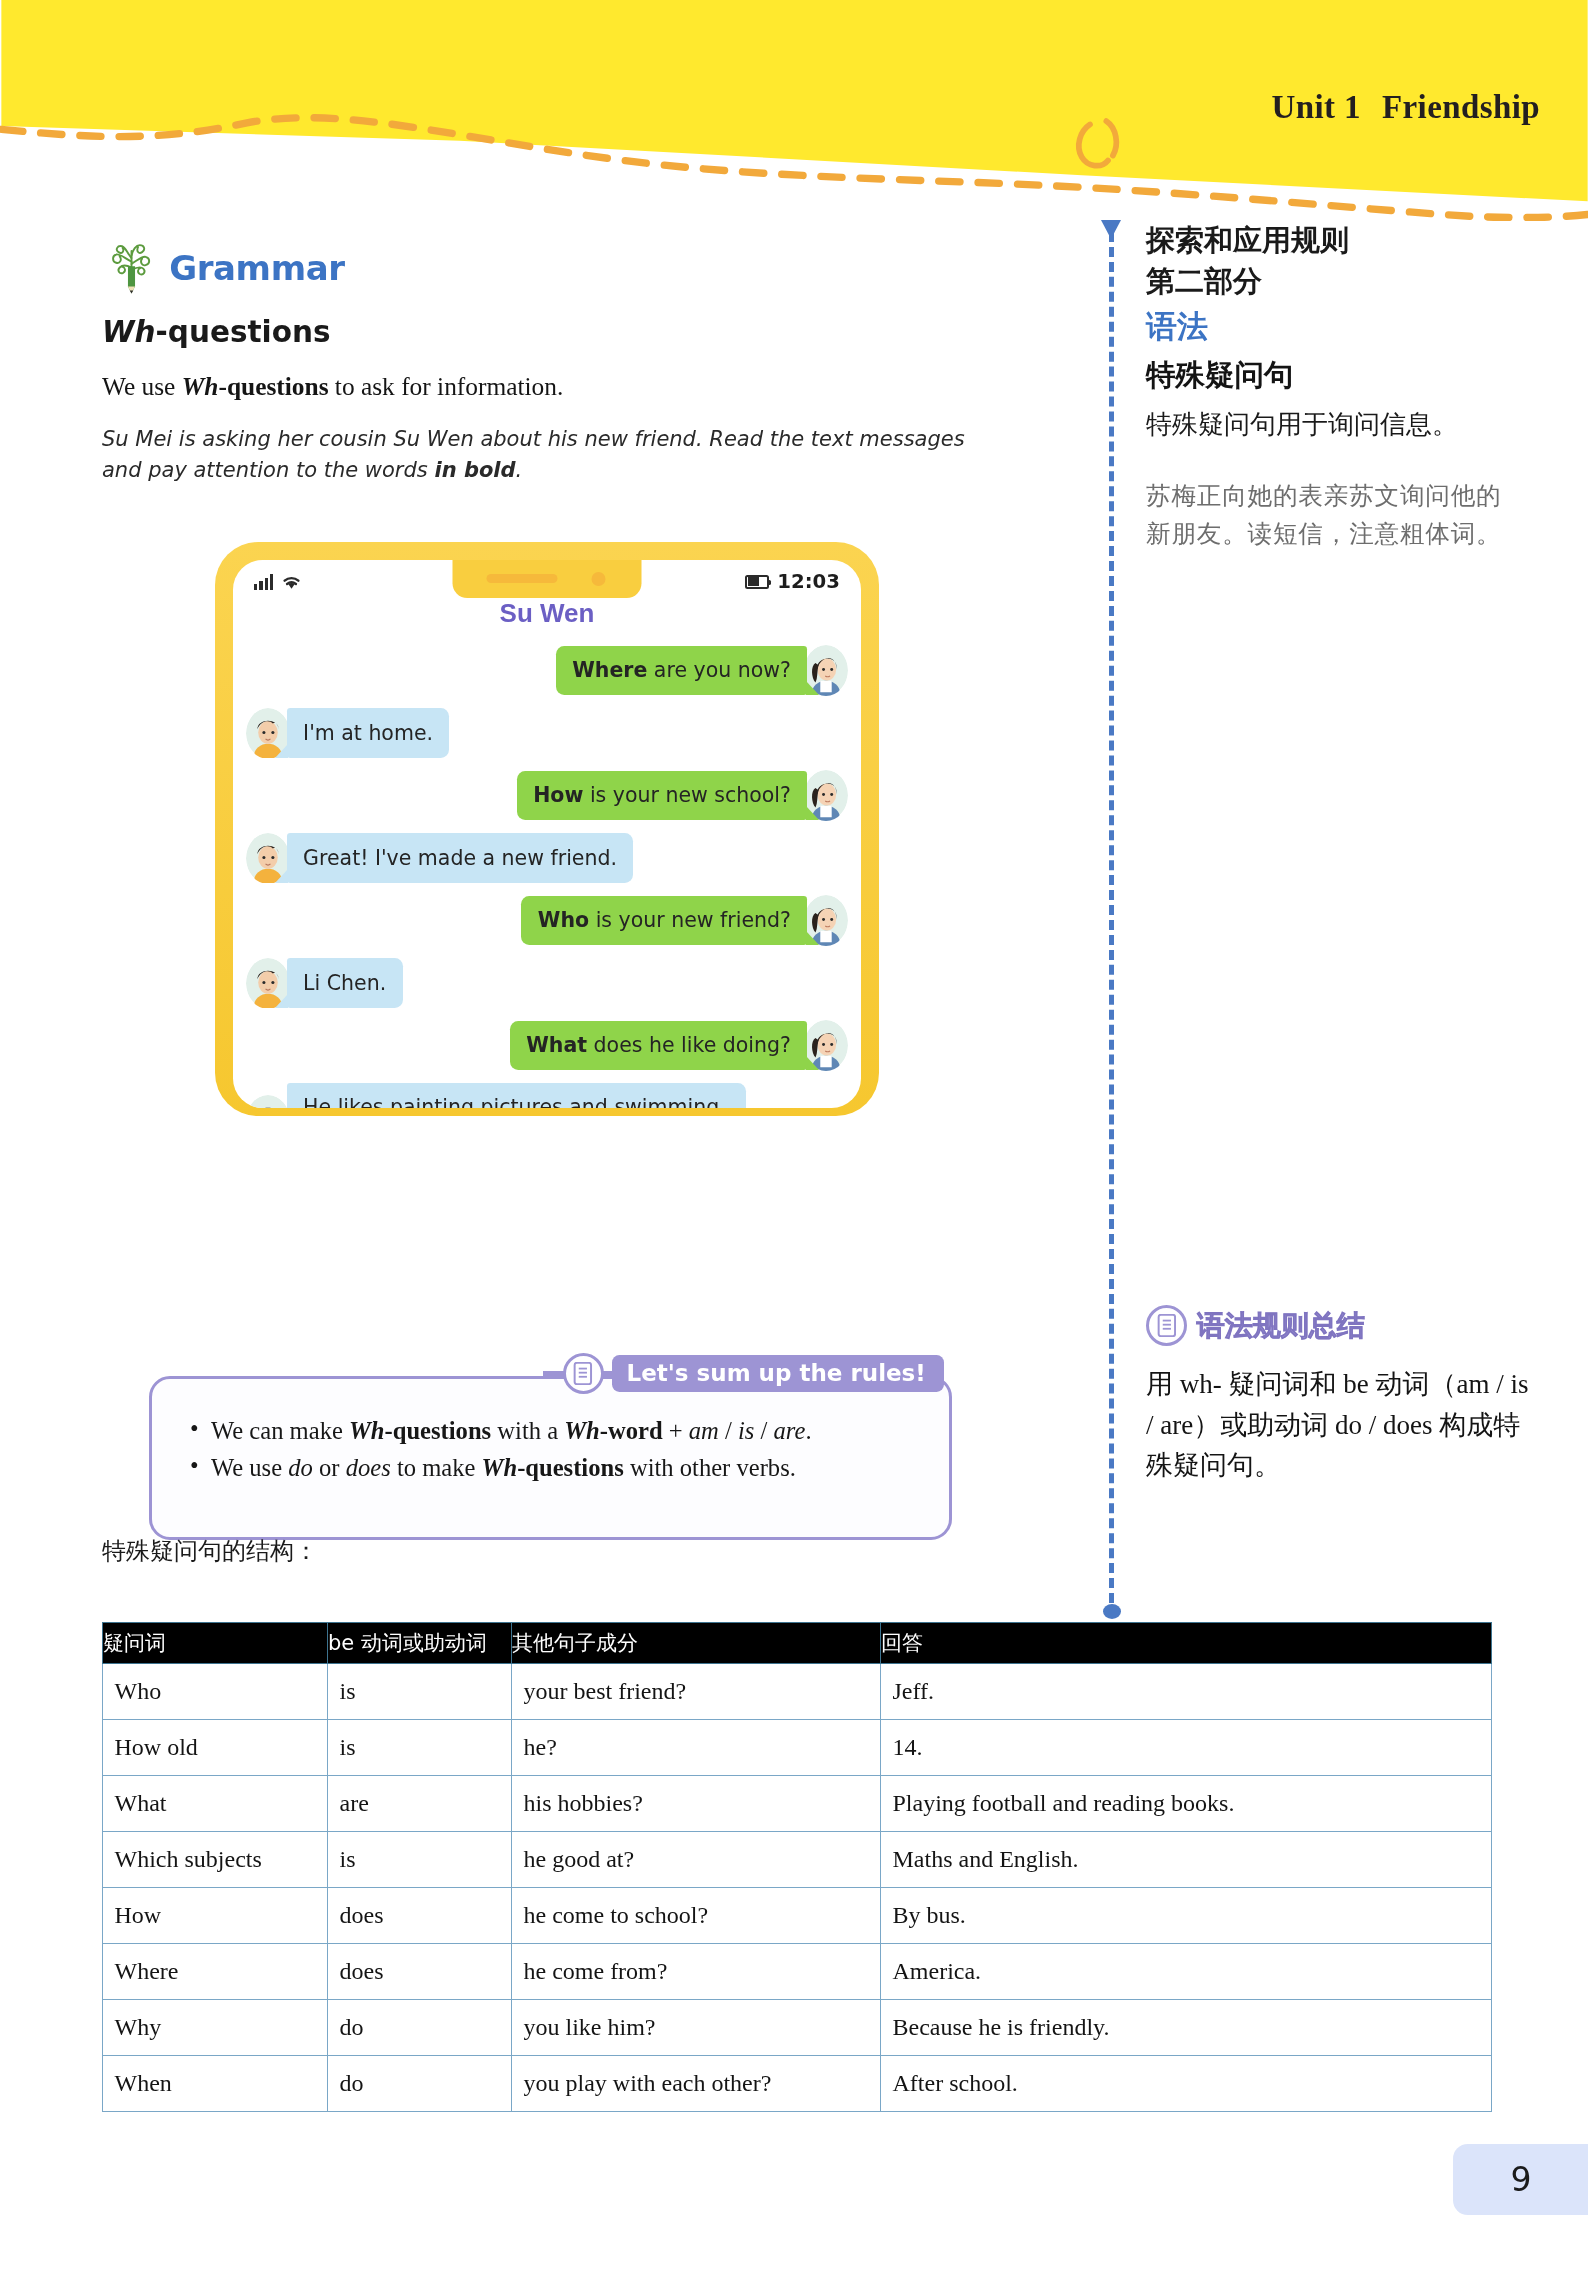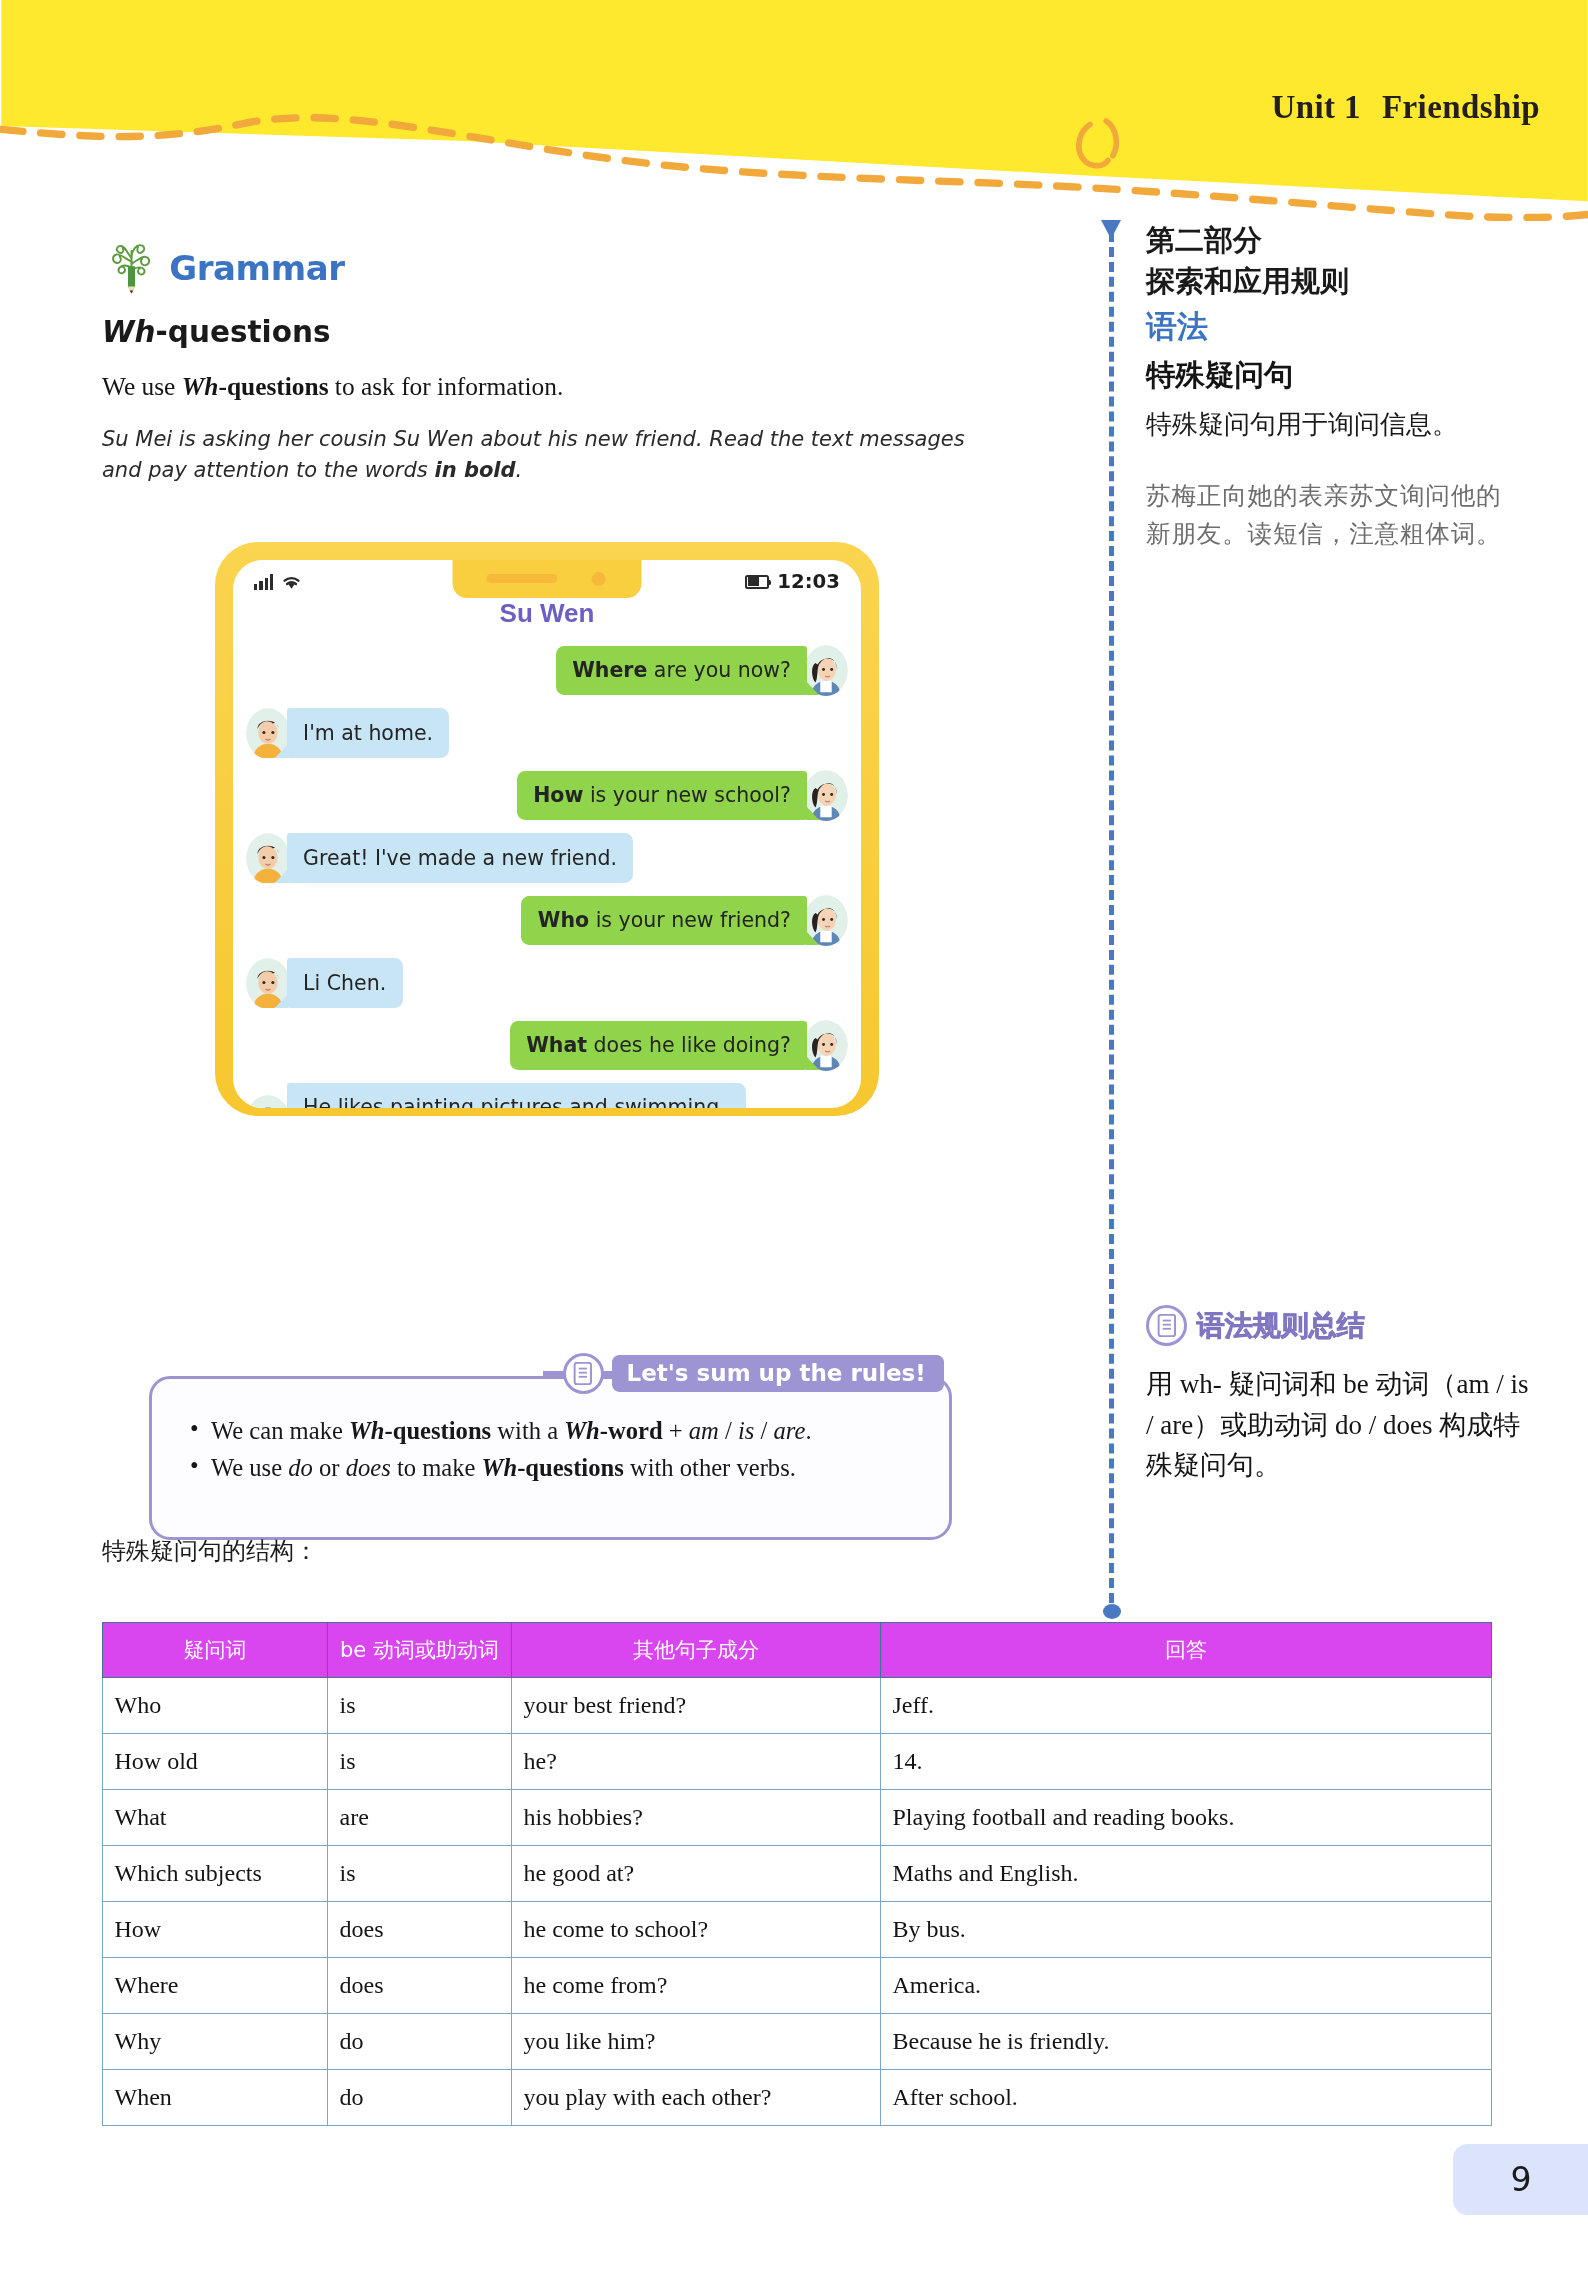--- a/index.html
+++ b/index.html
@@ -192,23 +192,23 @@
   
   .table-caption {
     position:absolute; left:102px; top:1535px;
     font-family:"DejaVu Sans", sans-serif; font-size:24px; color:#1a1a1a;
   }
   .wh-table {
     position:absolute; left:102px; top:1622px; width:1390px;
     border-collapse:collapse; background:#ffffff;
   }
   .wh-table th {
-    background:#d946ef; color:#ffffff;
+    background:#000000; color:#ffffff;
     font-family:"DejaVu Sans", sans-serif; font-weight:normal; font-size:21px;
-    padding:13px 0; text-align:center; border:1.2px solid #3e7490;
+    padding:6px 0; text-align:left; border:1.2px solid #3e7490;
   }
   .wh-table td {
     font-family:"Liberation Serif", serif; font-size:24px; color:#141414;
     padding:14px 11.5px; border:1.2px solid #7aa7c7; text-align:left;
   }
   .wh-table col.c1 { width:225px; }
   .wh-table col.c2 { width:184px; }
   .wh-table col.c3 { width:369px; }
   .wh-table col.c4 { width:611px; }
 
@@ -545,22 +545,22 @@
         <td>When</td>
         <td>do</td>
         <td>you play with each other?</td>
         <td>After school.</td>
       </tr>
     </tbody>
 </table>
 
 <div class="right-col">
   <div class="cn-h1">
+    <div>探索和应用规则</div>
     <div>第二部分</div>
-    <div>探索和应用规则</div>
   </div>
   <div class="cn-h2">语法</div>
   <div class="cn-h3">特殊疑问句</div>
   <div class="cn-p">特殊疑问句用于询问信息。</div>
   <div class="cn-p-gray">苏梅正向她的表亲苏文询问他的新朋友。读短信，注意粗体词。</div>
 </div>
 
 <div class="cn-summary">
   <div class="cn-sum-head">
     <span class="doc-circle2">

